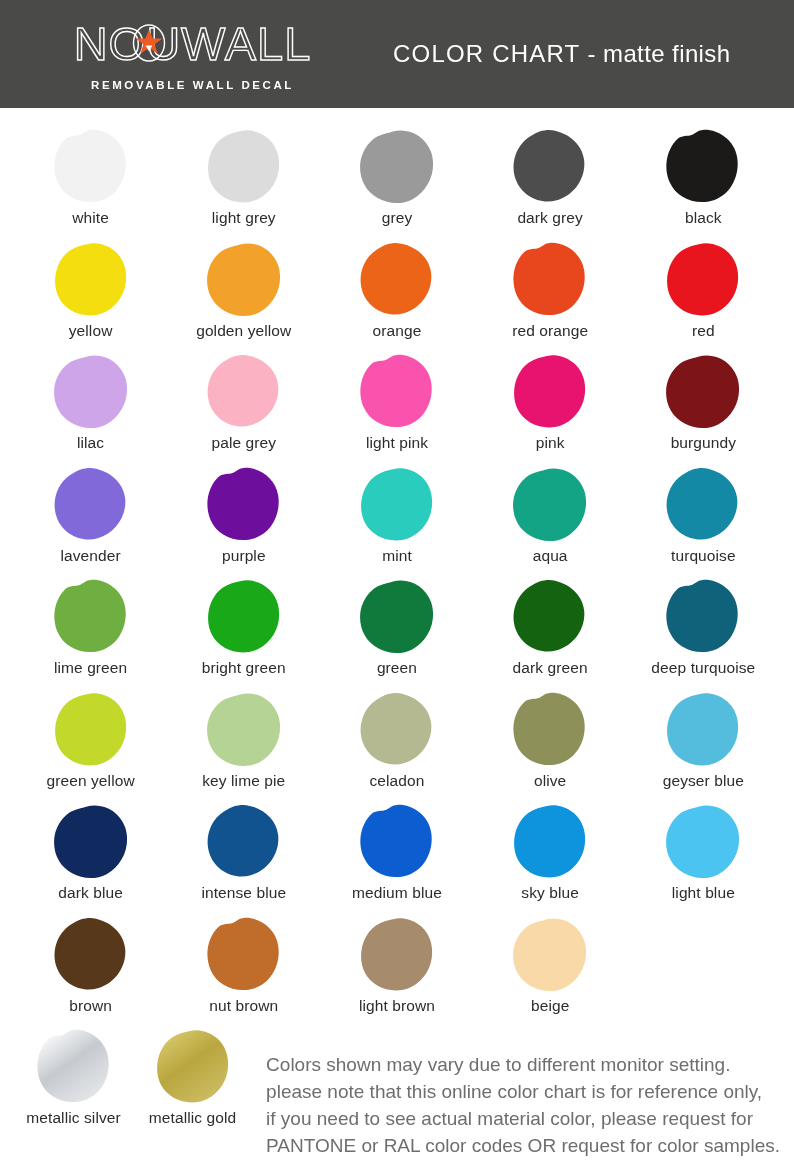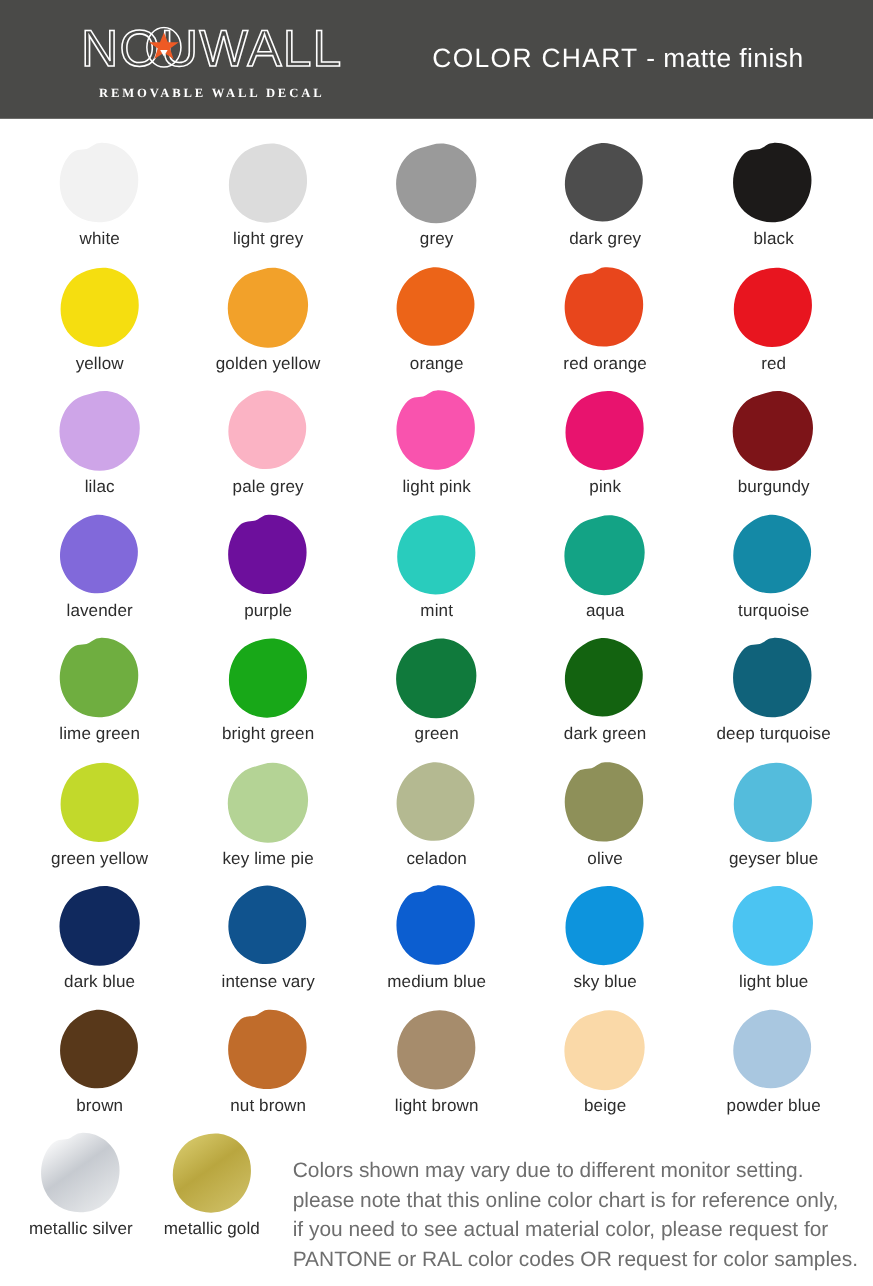--- a/index.html
+++ b/index.html
@@ -65,21 +65,21 @@
     width: 38px;
     height: 38px;
   }
 
   .logo-sub {
     margin-top: 9px;
     font-size: 11.5px;
     letter-spacing: 2.6px;
     color: #ffffff;
     font-weight: bold;
-    font-family: Liberation Serif, serif;
+    font-family: Liberation Sans, sans-serif;
     white-space: nowrap;
   }
 
   .header-title {
     flex: 1;
     padding-left: 48px;
     color: #ffffff;
     font-size: 24px;
     letter-spacing: 0.4px;
     font-weight: 300;
@@ -432,21 +432,21 @@
             </svg>
           </div>
           <div class="swatch-label">dark blue</div>
         </div>
         <div class="swatch-cell">
           <div class="blob-wrap" title="intense blue">
             <svg viewBox="0 0 82 82" aria-hidden="true">
               <path d="M40,4 C57,5 74,17 76,35 C78,53 66,71 48,76 C30,81 12,71 6,55 C0,39 6,20 20,11 C27,6 34,4 40,4 Z" fill="#10538e"></path>
             </svg>
           </div>
-          <div class="swatch-label">intense vary</div>
+          <div class="swatch-label">intense blue</div>
         </div>
         <div class="swatch-cell">
           <div class="blob-wrap" title="medium blue">
             <svg viewBox="0 0 82 82" aria-hidden="true">
               <path d="M41,4 C56,3 73,14 76,32 C79,50 70,70 52,76 C34,82 14,74 7,58 C0,42 4,24 14,14 C19,9 26,11 30,9 C34,7 36,4 41,4 Z" fill="#0c5ed0"></path>
             </svg>
           </div>
           <div class="swatch-label">medium blue</div>
         </div>
         <div class="swatch-cell">
@@ -491,28 +491,20 @@
           </div>
           <div class="swatch-label">light brown</div>
         </div>
         <div class="swatch-cell">
           <div class="blob-wrap" title="beige">
             <svg viewBox="0 0 82 82" aria-hidden="true">
               <path d="M36,6 C52,1 70,10 76,27 C82,45 74,66 57,75 C40,84 17,77 8,61 C-1,45 3,25 16,14 C22,9 30,8 36,6 Z" fill="#fad9a8"></path>
             </svg>
           </div>
           <div class="swatch-label">beige</div>
-        </div>
-        <div class="swatch-cell">
-          <div class="blob-wrap" title="powder blue">
-            <svg viewBox="0 0 82 82" aria-hidden="true">
-              <path d="M40,4 C57,5 74,17 76,35 C78,53 66,71 48,76 C30,81 12,71 6,55 C0,39 6,20 20,11 C27,6 34,4 40,4 Z" fill="#a9c7e0"></path>
-            </svg>
-          </div>
-          <div class="swatch-label">powder blue</div>
         </div>
       </div>
       <div class="last-row">
         <div class="swatch-cell">
           <div class="blob-wrap" title="metallic silver">
             <svg viewBox="0 0 82 82" aria-hidden="true">
               <defs>
                 <linearGradient id="g40" x1="0.15" y1="0" x2="0.85" y2="1">
                   <stop offset="0%" stop-color="#ffffff"></stop>
                   <stop offset="45%" stop-color="#c6cad0"></stop>

